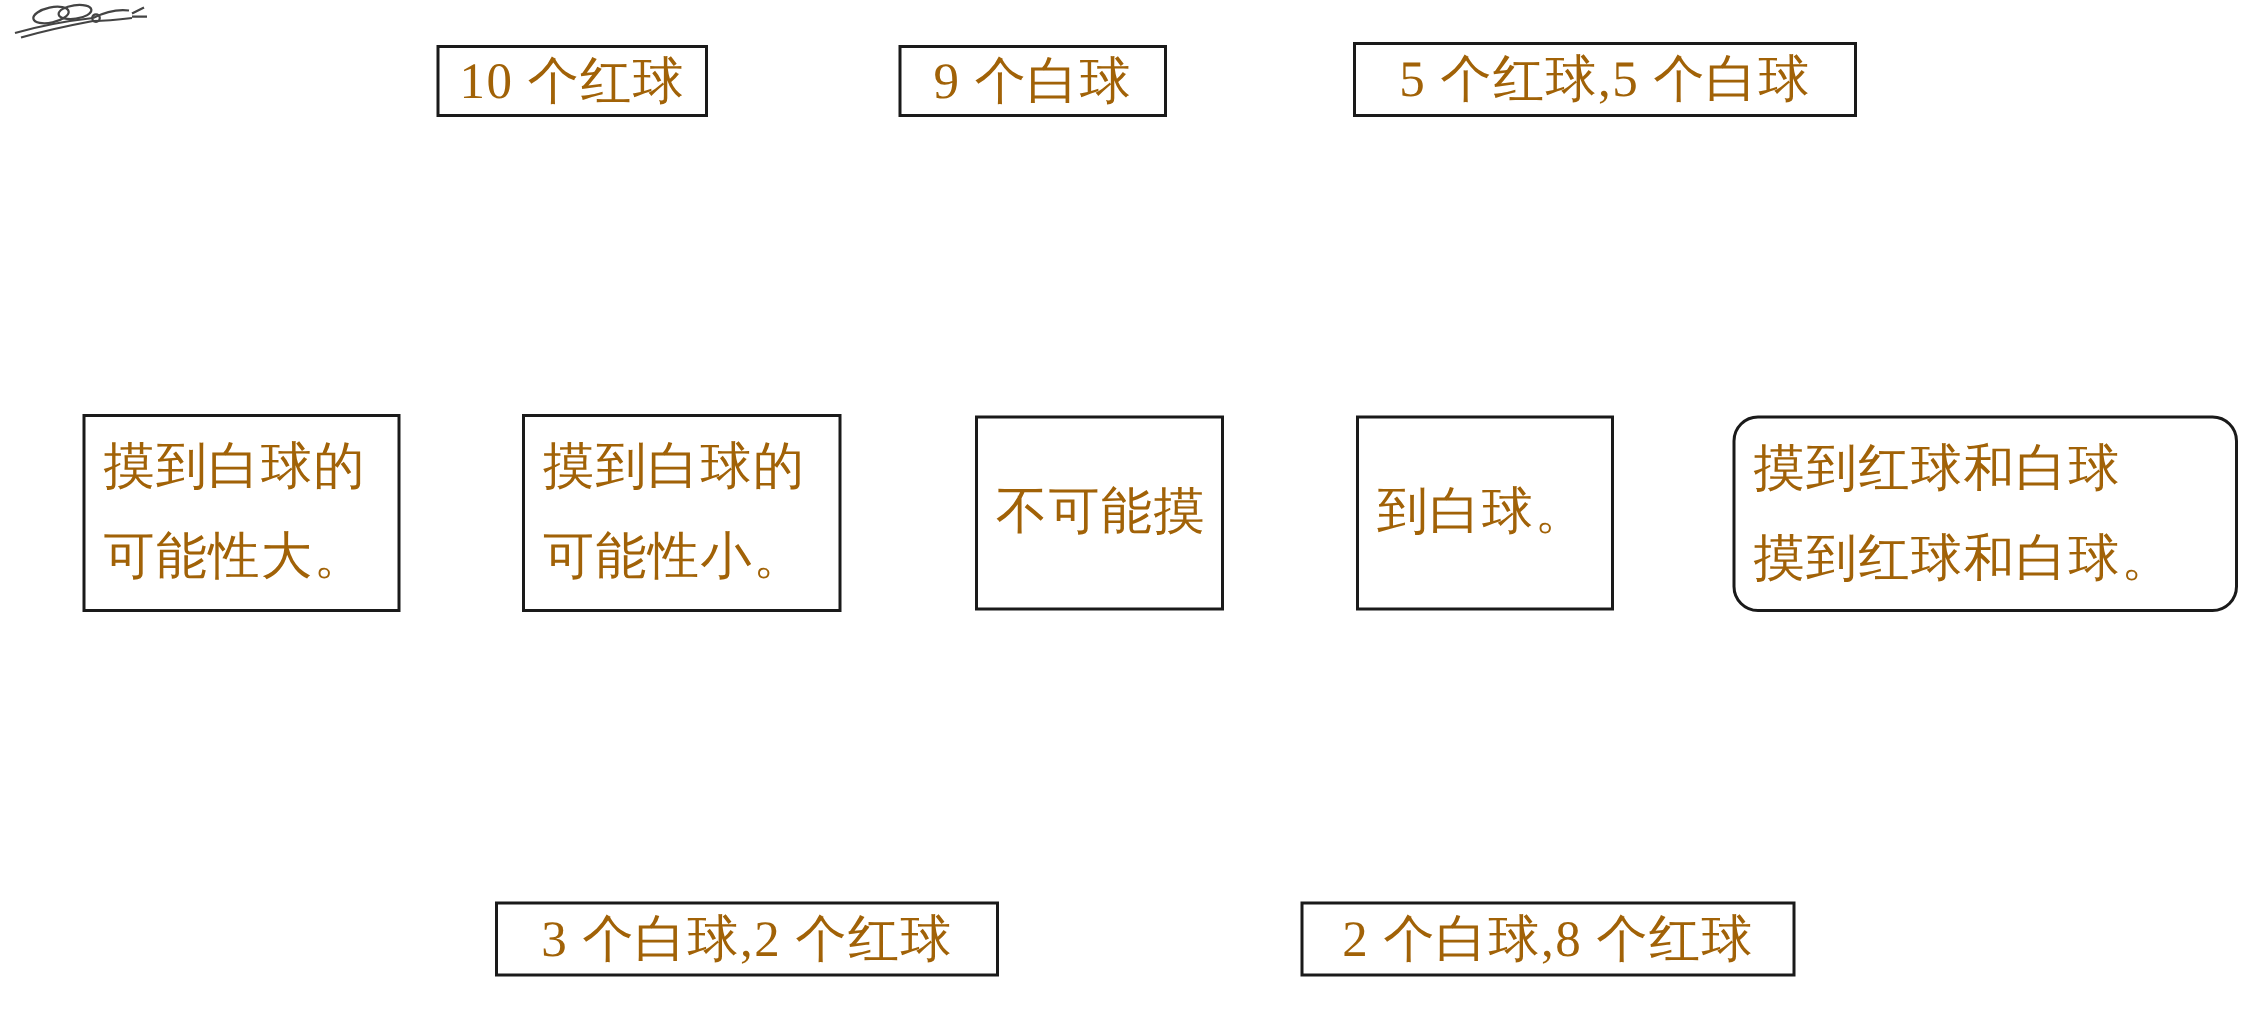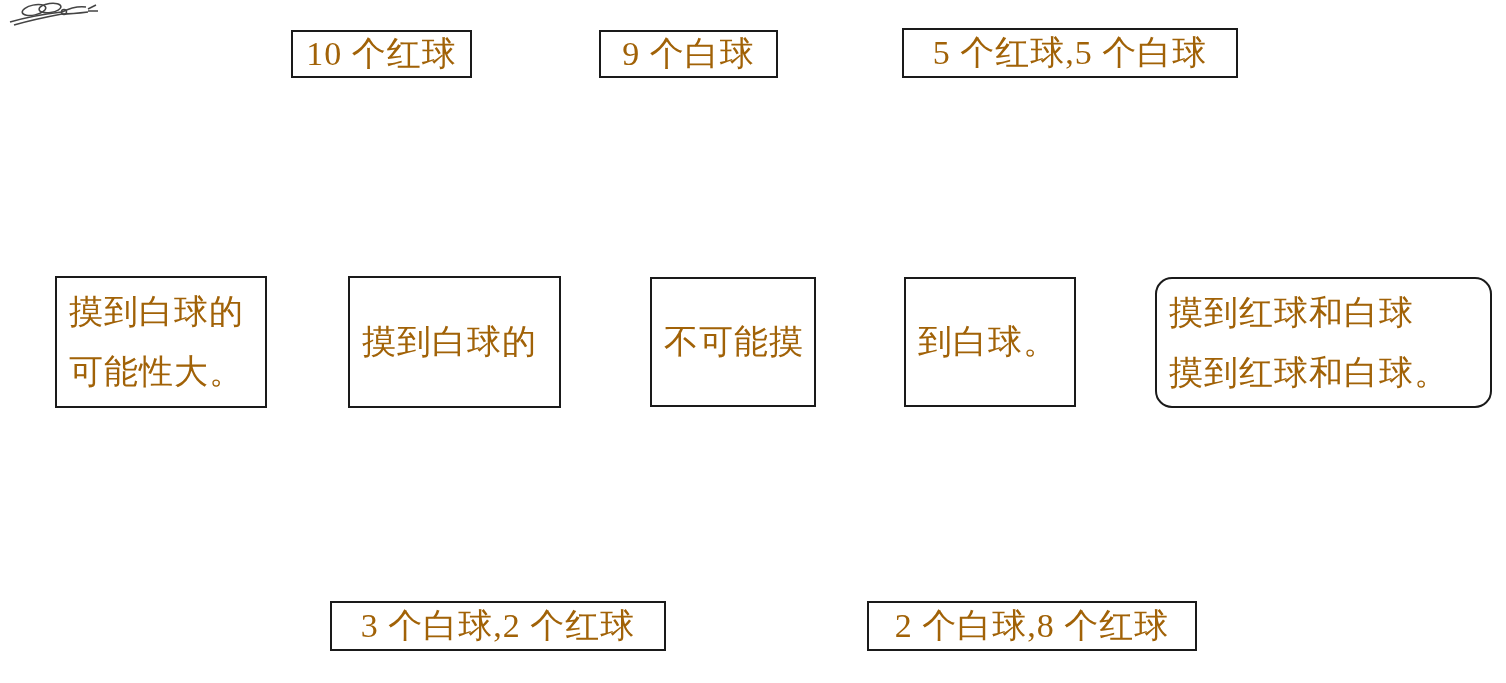--- a/index.html
+++ b/index.html
@@ -86,20 +86,21 @@
   <div class="box one-line t3">
     <span>5 个红球,5 个白球</span>
   </div>
 
   <div class="box two-line m1">
     <span>摸到白球的</span>
     <span>可能性大。</span>
   </div>
   <div class="box two-line m2">
     <span>摸到白球的</span>
+    <span>可能性小。</span>
   </div>
   <div class="box two-line m3">
     <span>不可能摸</span>
   </div>
   <div class="box two-line m4">
     <span>到白球。</span>
   </div>
   <div class="box two-line m5">
     <span>摸到红球和白球</span>
     <span>摸到红球和白球。</span>

